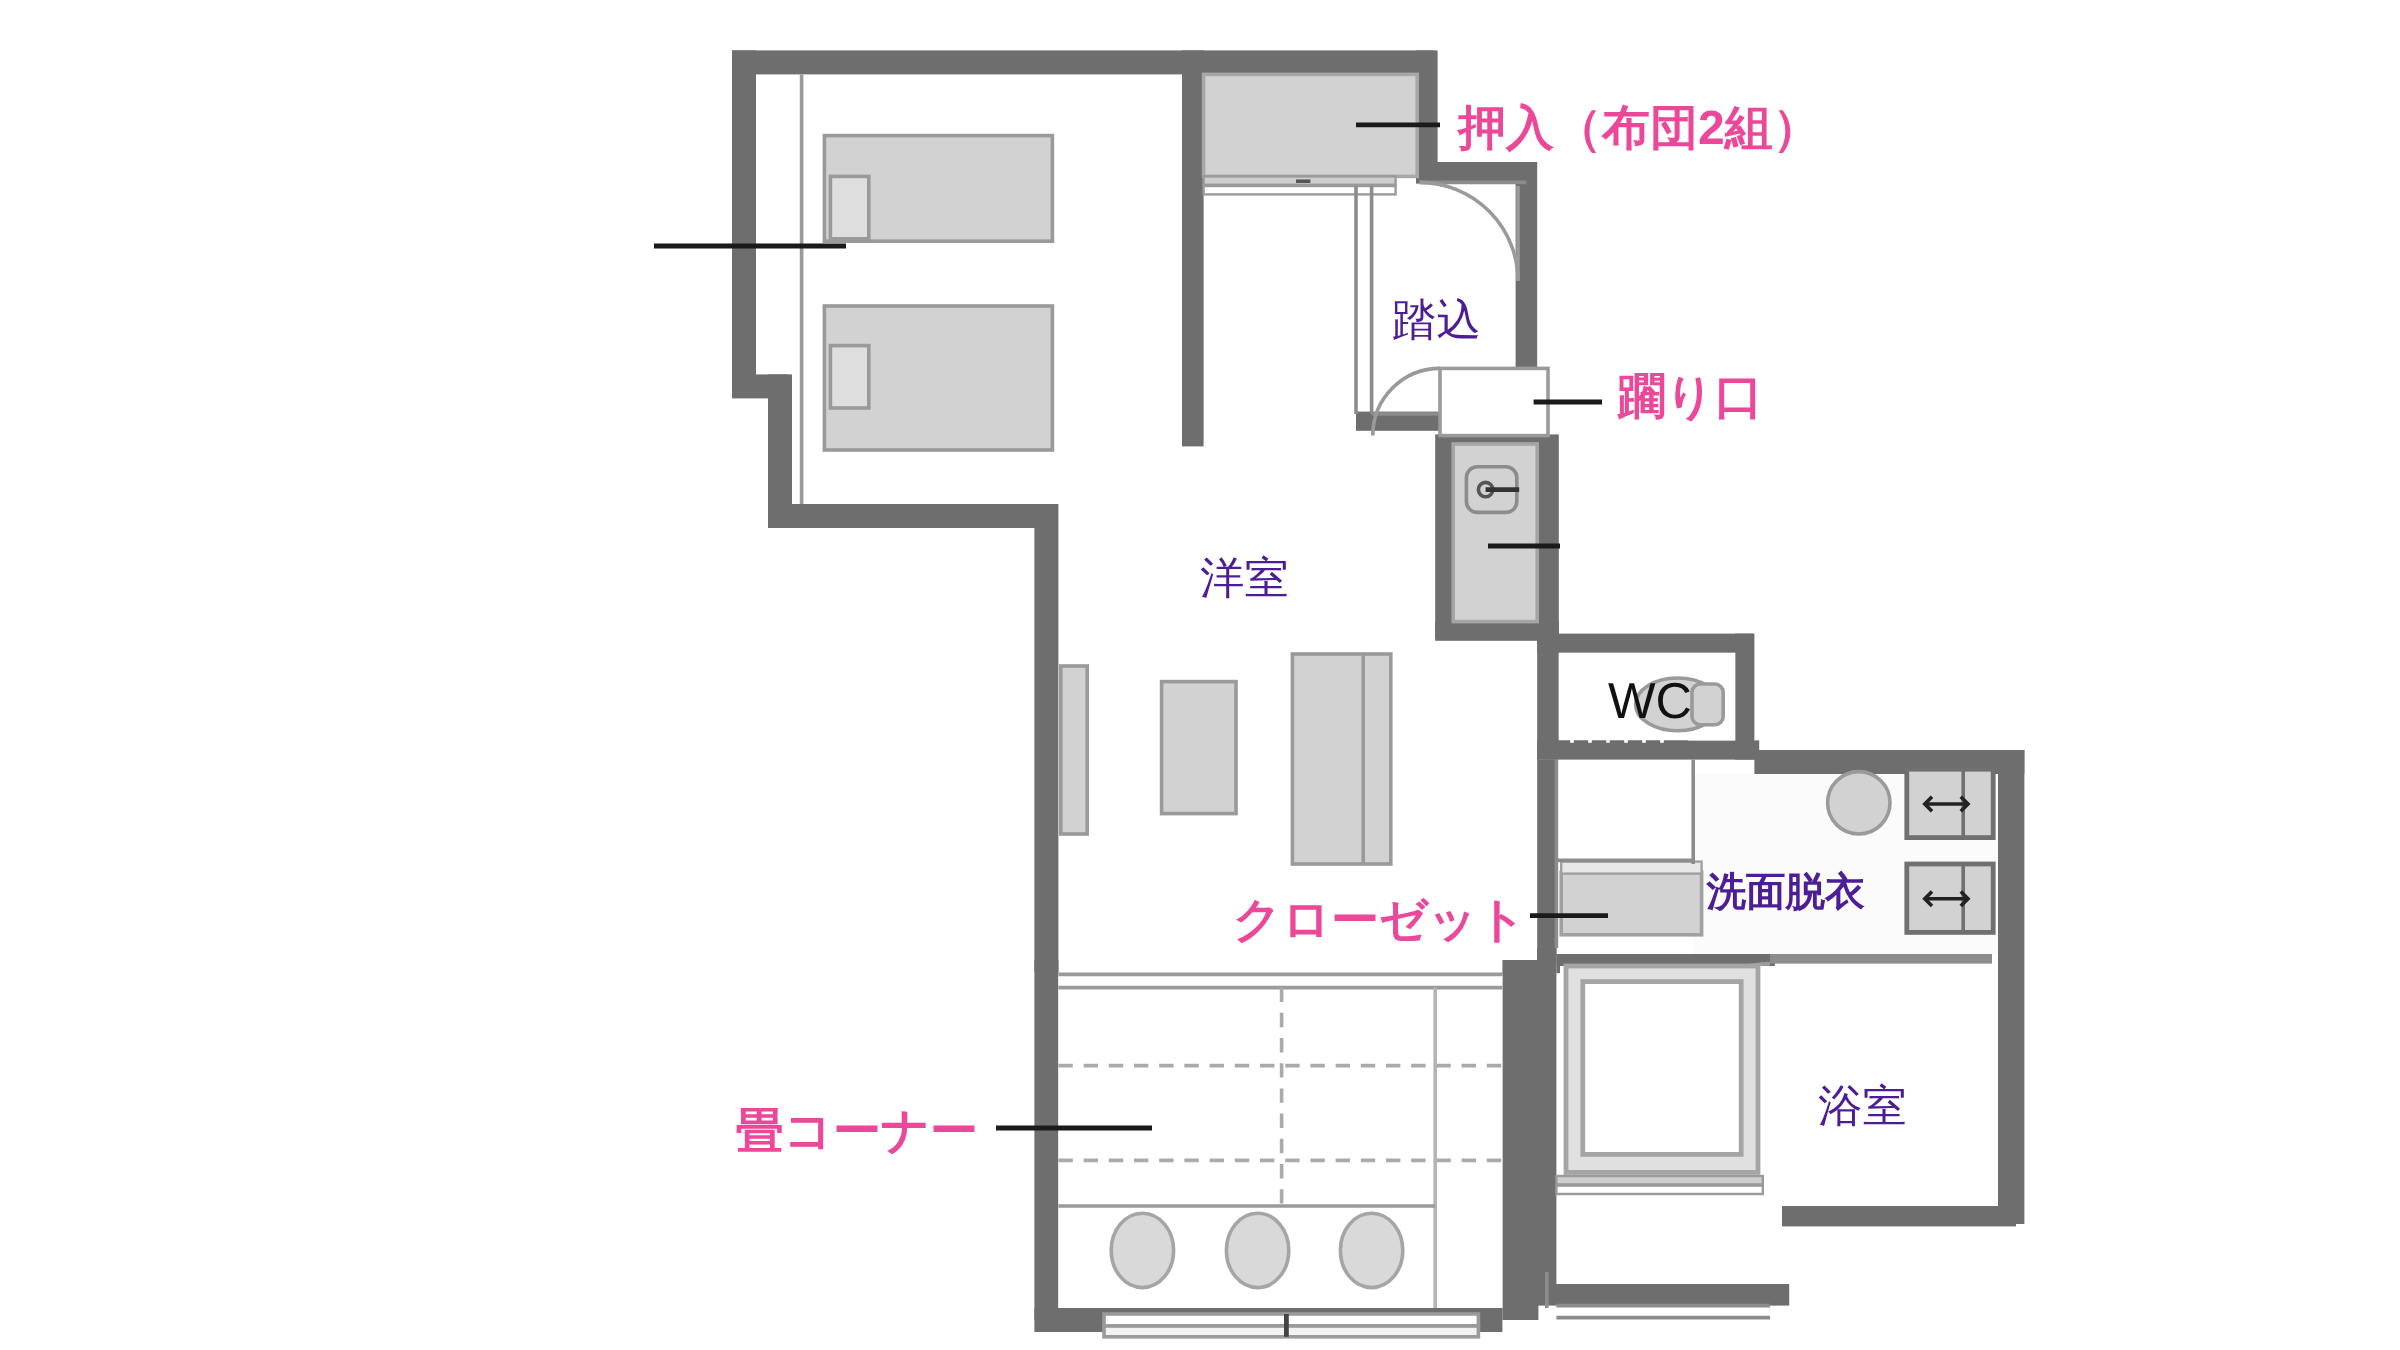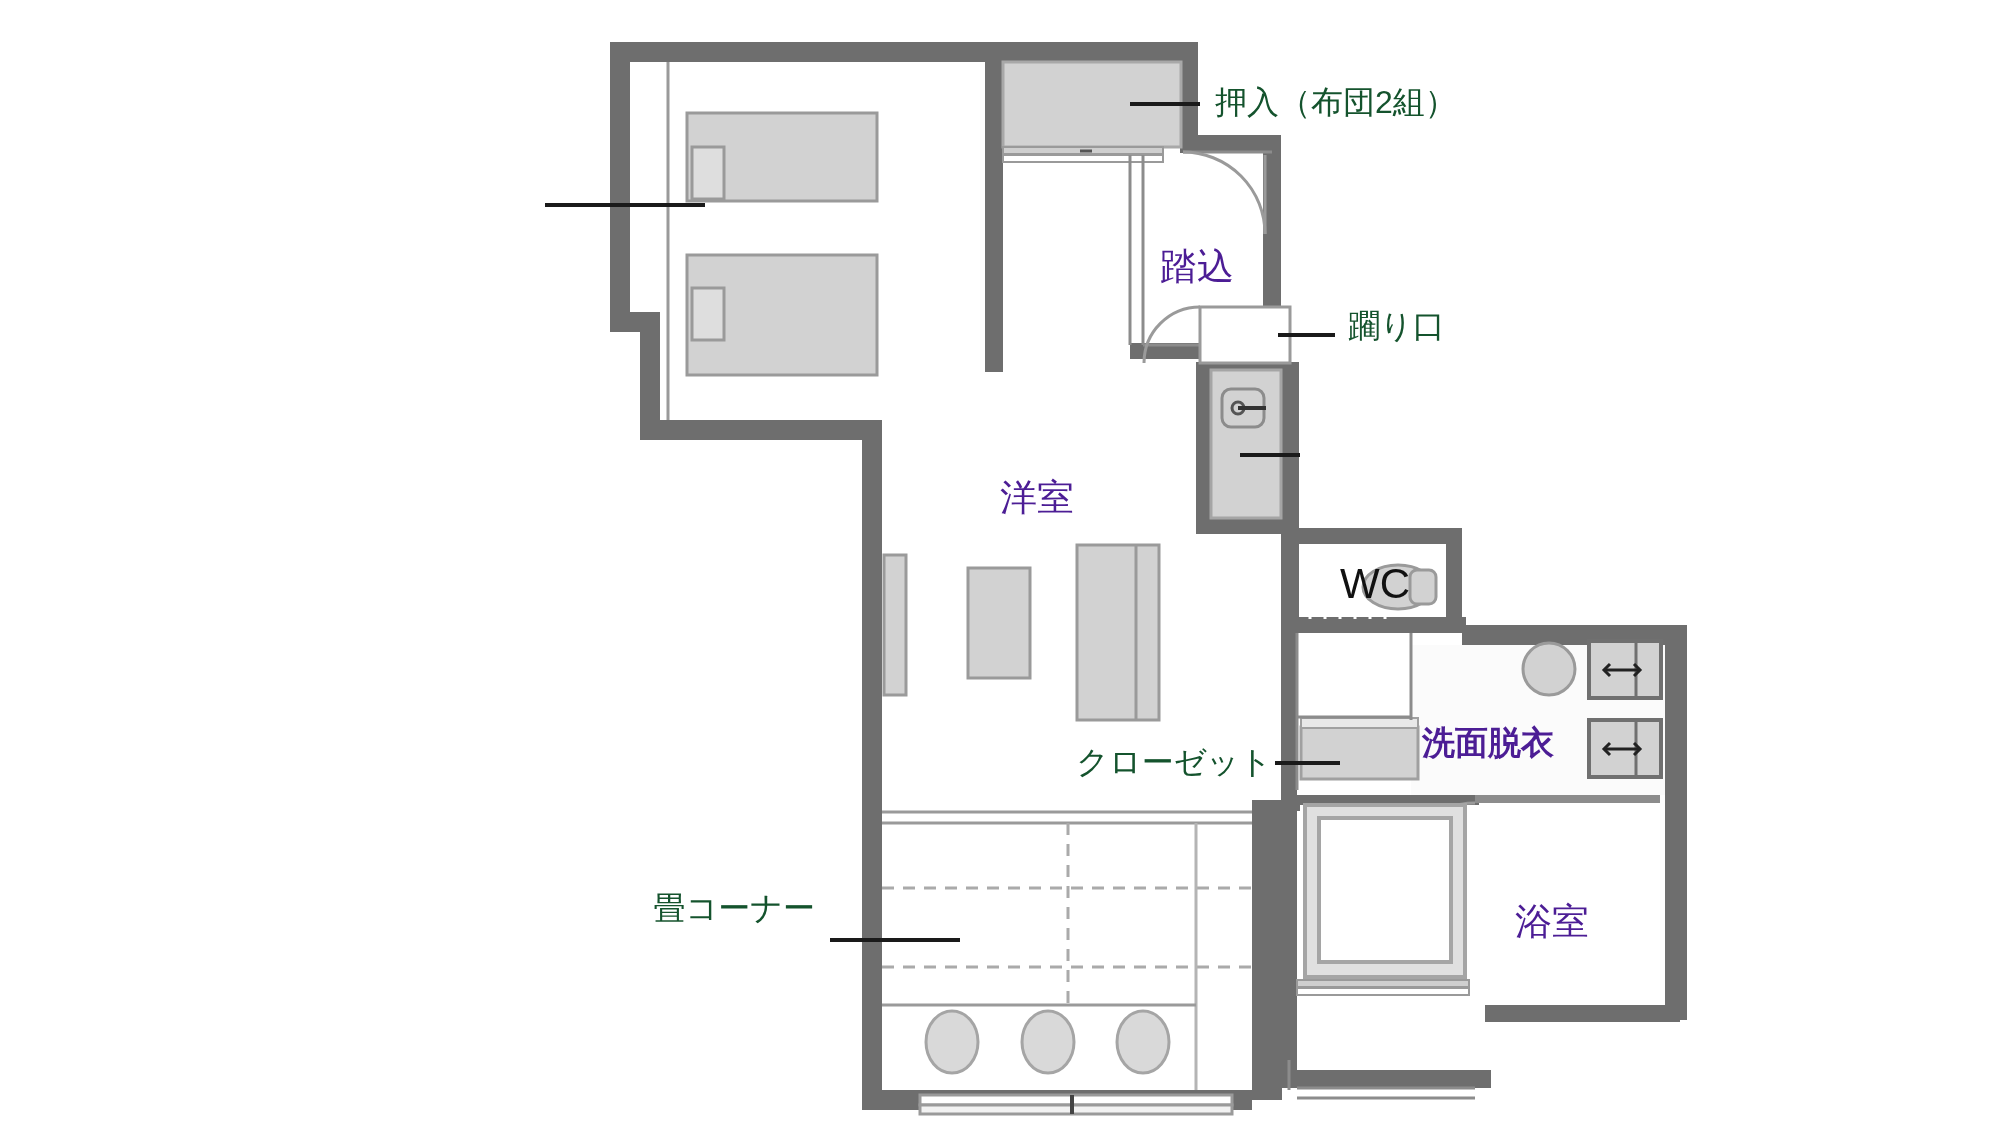--- a/index.html
+++ b/index.html
@@ -21,25 +21,26 @@
   }
   svg#floorplan {
     position: absolute;
     left: 0; top: 0;
     width: 2000px;
     height: 1125px;
     display: block;
   }
   .callout-label {
     position: absolute;
-    color: #14532d;
-    font-size: 32px;
+    color: #ec4899;
+    font-size: 40px;
     line-height: 1.25;
     white-space: pre;
     letter-spacing: 0px;
+    font-weight: bold;
   }
   .room-label {
     position: absolute;
     color: #4c1d95;
     font-size: 37px;
     line-height: 1.2;
     white-space: pre;
   }
   .room-label.small {
     font-size: 33px;
@@ -281,23 +282,23 @@
   </svg>
 
 
   <div class="callout-label" style="left:1215px; top:82px;">押入（布団2組）</div>
 
   <div class="callout-label" style="left:1348px; top:294px;margin-top:12px;">躙り口</div>
 
 
   <div class="callout-label right-align" style="left:960px; top:742px; width:312px;">クローゼット</div>
 
-  <div class="callout-label right-align" style="left:545px; top:888px; width:270px;">畳コーナー</div>
-
-  <div class="room-label" style="left:1000px; top:476px;">洋室</div>
+  <div class="callout-label right-align" style="left:545px; top:918px; width:270px;">畳コーナー</div>
+
+  <div class="room-label" style="left:1000px; top:460px;">洋室</div>
 
   <div class="room-label" style="left:1160px; top:245px;">踏込</div>
 
   <div class="wc-label" style="left:1307px; top:560px;">WC</div>
 
   <div class="room-label small" style="left:1422px; top:723px;font-weight:bold;">洗面脱衣</div>
 
   <div class="room-label" style="left:1515px; top:900px;">浴室</div>
 
 </div>

